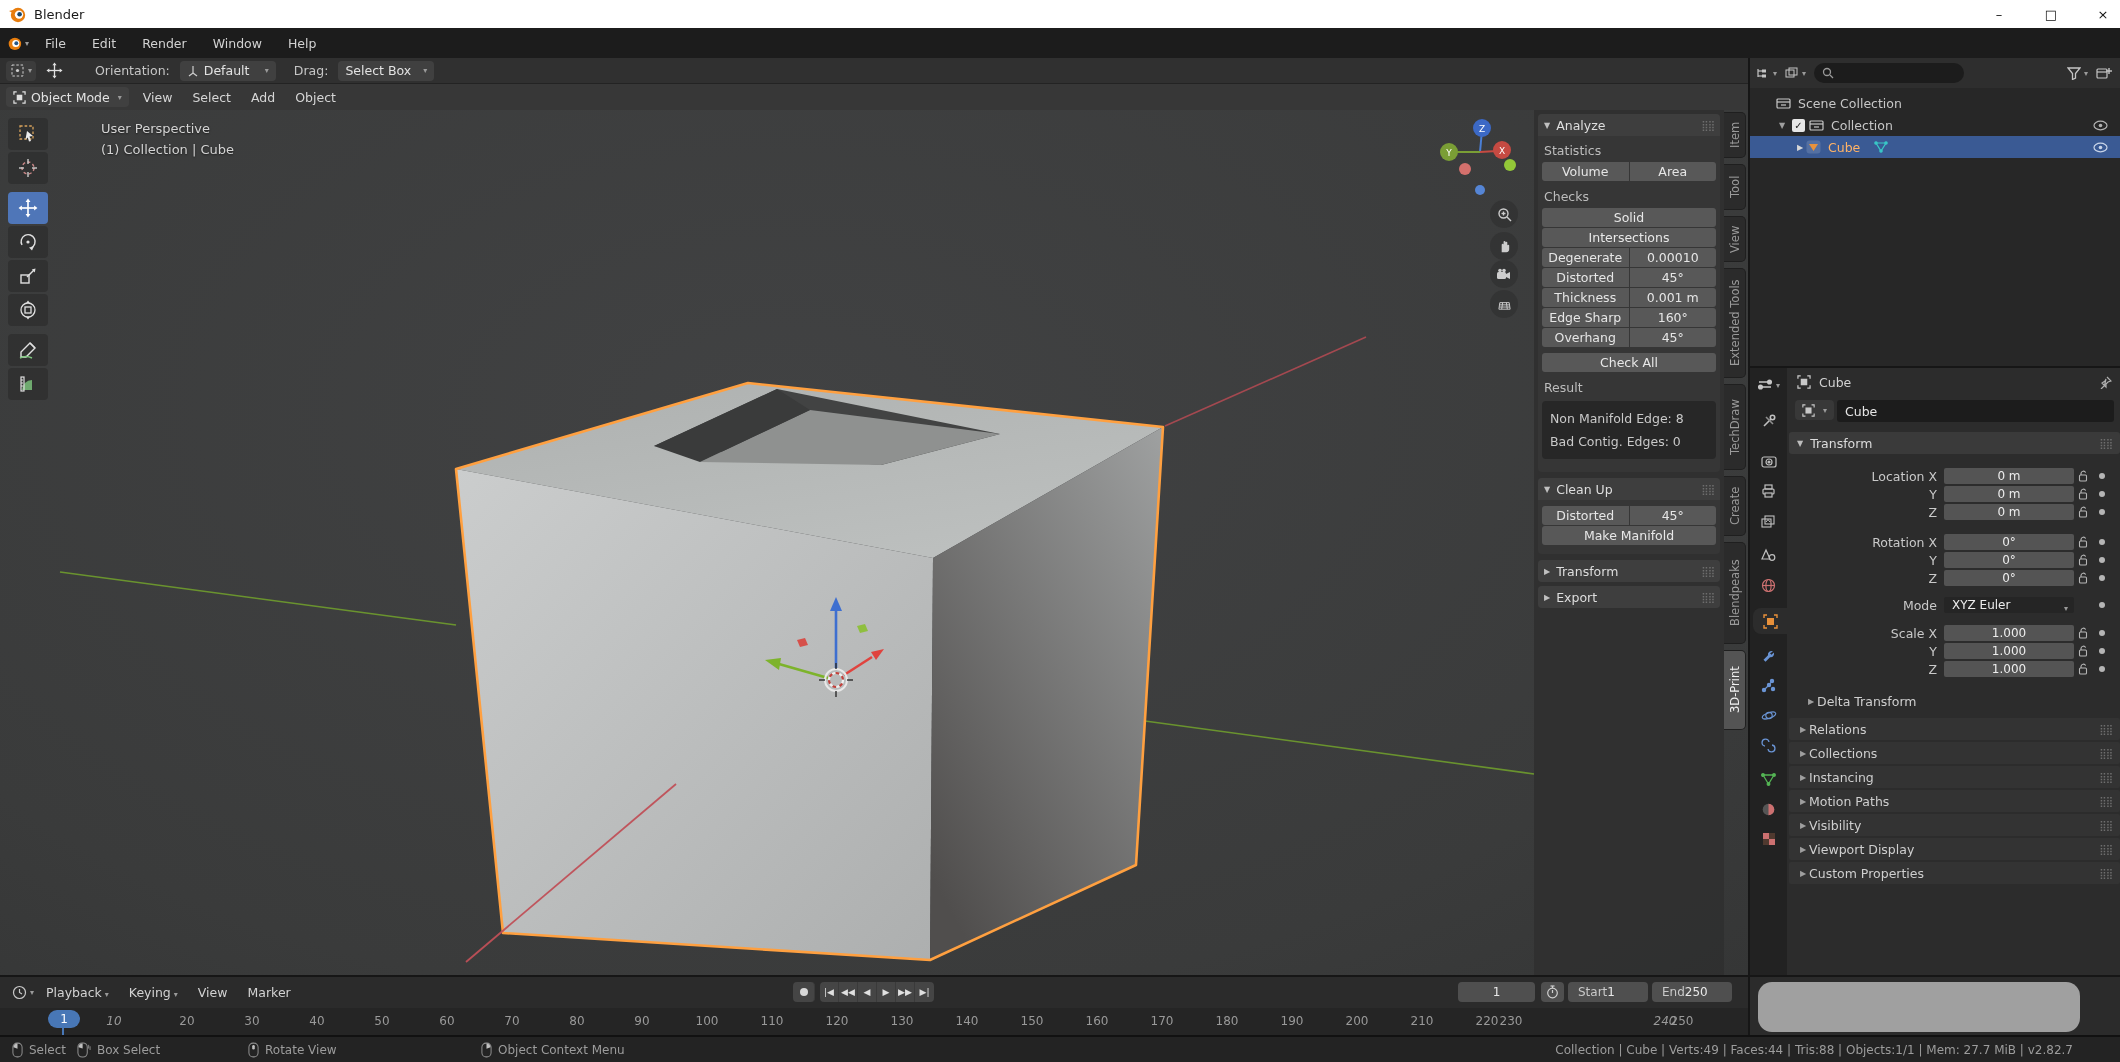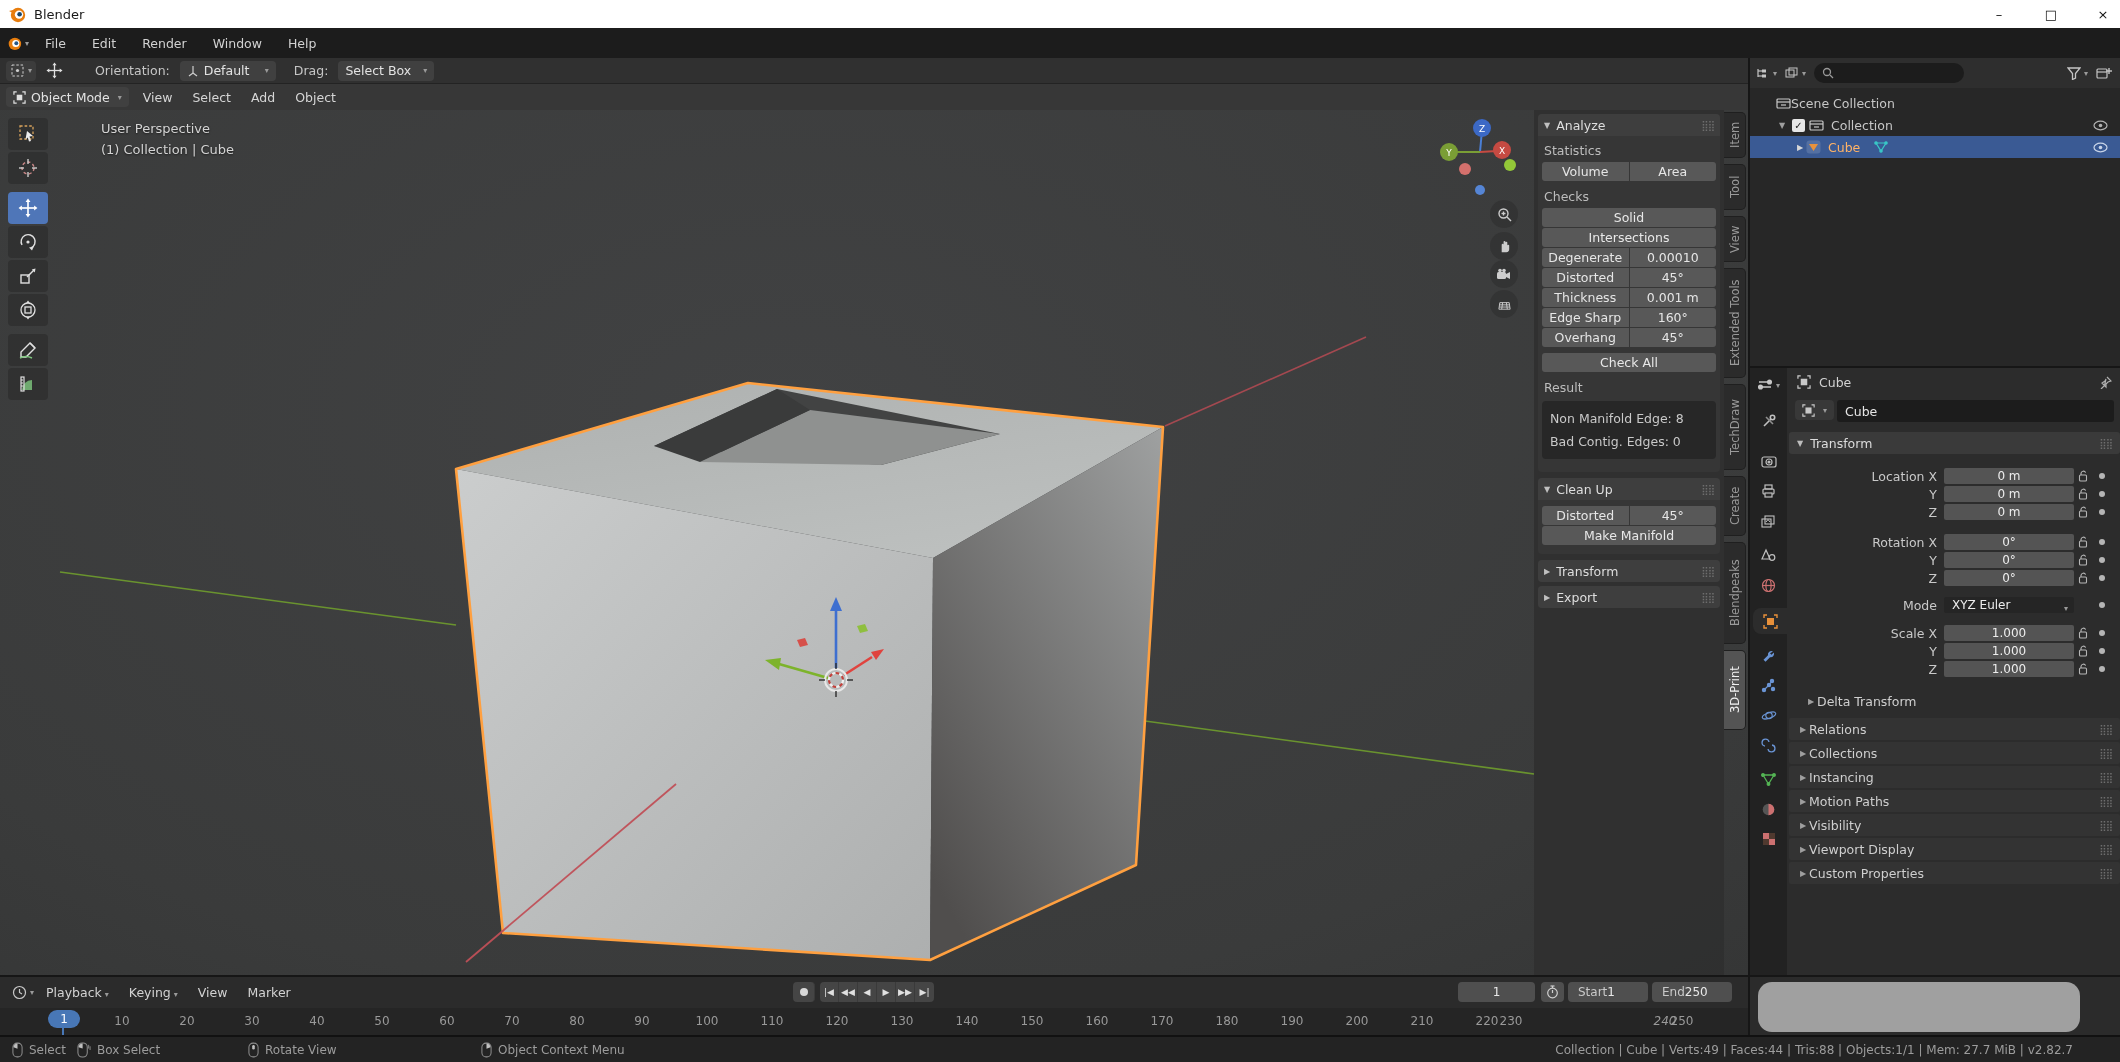--- a/index.html
+++ b/index.html
@@ -605,21 +605,21 @@
           </svg>
       </span>
     </div>
     <div class="ol-row" style="top:34px;">
       <span style="width:26px;"></span>
       <svg width="15" height="13" viewBox="0 0 15 13" fill="none" stroke="#c9c9c9" stroke-width="1.2">
           <rect x="1" y="2" width="13" height="9" rx="1"></rect>
           <line x1="1" y1="5" x2="14" y2="5"></line>
           <line x1="5" y1="8" x2="10" y2="8"></line>
         </svg>
-      <span style="">Scene Collection</span>
+      <span style="margin-left:7px;">Scene Collection</span>
     </div>
     <div class="ol-row" style="top:56px;">
       <span class="tri8" style="margin-left:26px;">▼</span>
       <span style="width:13px;height:13px;background:#e6e6e6;border-radius:2px;color:#222;font-size:10px;line-height:13px;text-align:center;margin:0 4px;">✓</span>
       <svg width="15" height="13" viewBox="0 0 15 13" fill="none" stroke="#c9c9c9" stroke-width="1.2">
           <rect x="1" y="2" width="13" height="9" rx="1"></rect>
           <line x1="1" y1="5" x2="14" y2="5"></line>
           <line x1="5" y1="8" x2="10" y2="8"></line>
         </svg>
       <span style="margin-left:7px;">Collection</span>
@@ -983,21 +983,21 @@
       <span style="color:#c9c9c9;">Start</span>
       <span>1</span>
     </span>
     <span class="tl-field" style="left:1652px;width:80px;">
       <span style="color:#c9c9c9;">End</span>
       <span>250</span>
     </span>
     <div class="tl-ruler">
       <span class="playhead-pill">1</span>
       <span class="playhead-line"></span>
-    <span class="ruler-num" style="left: 105px;">10</span>
+    <span class="ruler-num" style="left: 97px; font-style: italic;">10</span>
         <span class="ruler-num" style="left: 170px;">20</span>
         <span class="ruler-num" style="left: 235px;">30</span>
         <span class="ruler-num" style="left: 300px;">40</span>
         <span class="ruler-num" style="left: 365px;">50</span>
         <span class="ruler-num" style="left: 430px;">60</span>
         <span class="ruler-num" style="left: 495px;">70</span>
         <span class="ruler-num" style="left: 560px;">80</span>
         <span class="ruler-num" style="left: 625px;">90</span>
         <span class="ruler-num" style="left: 690px;">100</span>
         <span class="ruler-num" style="left: 755px;">110</span>

